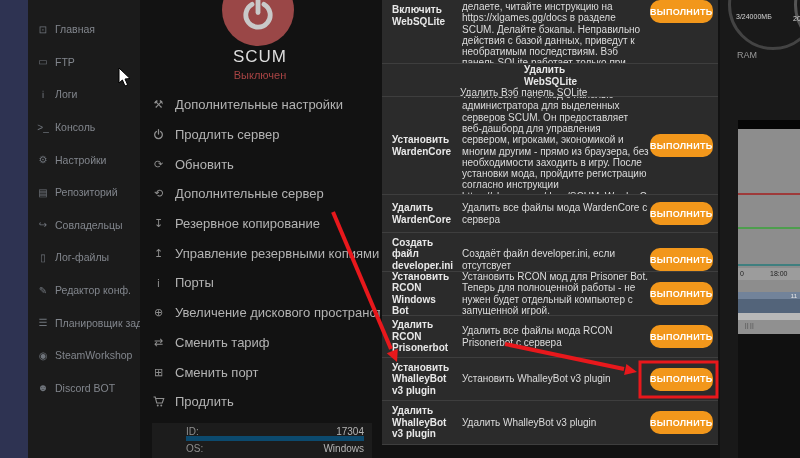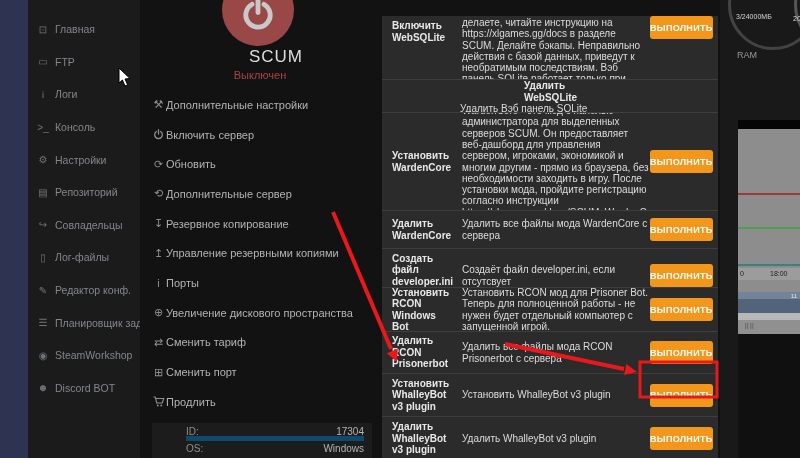--- a/index.html
+++ b/index.html
@@ -16,57 +16,57 @@
   .sb-ic { width:16px; color:#6f747b; font-size:10px; text-align:center; flex-shrink:0; }
   .sb-lb { color:#82868d; font-size:10.5px; margin-left:4px; white-space:nowrap; }
 
   
   #modal { left:140px; top:0; width:580px; height:458px; background:#121212; }
 
   
   #power-circle { left:82px; top:-26px; width:72px; height:72px; border-radius:50%;
     background:#9a4747; }
   #power-circle svg { position:absolute; left:19px; top:23px; }
-  #scum-title { left:16px; top:47px; width:240px; text-align:center; color:#dedede;
+  #scum-title { left:0; top:47px; width:240px; text-align:center; color:#dedede;
     font-size:17px; letter-spacing:1px; }
   #scum-status { left:0; top:69px; width:240px; text-align:center; color:#a84444; font-size:11px; }
   #menu { left:11px; top:90px; width:228px; }
   .mn-item { height:29.7px; display:flex; align-items:center; cursor:pointer; }
   .mn-ic { width:15px; color:#8f8f8f; font-size:11px; text-align:center; flex-shrink:0; }
   .mn-ic svg { display:block; margin:0 auto; }
-  .mn-lb { color:#b3b3b3; font-size:11px; white-space:nowrap; }
+  .mn-lb { color:#b3b3b3; font-size:13px; margin-left:9px; white-space:nowrap; }
 
   #info-box { left:12px; top:423px; width:220px; height:35px; background:#1c1c1c;
     padding:4px 8px 0 34px; }
   .info-row { display:flex; justify-content:space-between; height:14px; align-items:center; }
   .info-row:first-child { border-bottom:5px solid #0c4a6e; }
   .info-lb { color:#8f8f8f; font-size:10px; }
   .info-val { color:#b5b5b5; font-size:10px; }
 
   
   #table { left:380px; top:0; width:338px; height:458px; background:#121212; padding-left:2px; }
   .row { width:336px; background:#2b2b2b; display:flex; align-items:center;
     border-bottom:1px solid #3e3e3e; overflow:hidden; }
-  .row:nth-of-type(1){ height:64px; align-items:flex-start;margin-top:16px; }
+  .row:nth-of-type(1){ height:64px; align-items:flex-start; }
   .row:nth-of-type(2){ height:33px;flex-direction:column; }
   .row:nth-of-type(3){ height:98px; }
   .row:nth-of-type(4){ height:38px; }
   .row:nth-of-type(5){ height:39px;align-items:flex-end; }
   .row:nth-of-type(6){ height:44px; }
   .row:nth-of-type(7){ height:42px; }
   .row:nth-of-type(8){ height:43px; }
   .row:nth-of-type(9){ height:44px; }
   .act { width:62px; flex-shrink:0; margin-left:10px; color:#e8e8e8; font-size:10px;
     line-height:11.5px; font-weight:bold; }
   .dsc { width:188px; flex-shrink:0; margin-left:8px; color:#dcdcdc; font-size:10px;
     line-height:11.3px; }
   .row:nth-of-type(1) .act { margin-top:4px; }
   .row:nth-of-type(1) .dsc { margin-top:1px; }
   .exe { margin-left:auto; margin-right:8px; width:64px; height:23px; background:#f2971b;
-    border:none; border-radius:3px; color:#fff; font-size:9px; font-weight:bold;
+    border:none; border-radius:10px; color:#fff; font-size:9px; font-weight:bold;
     letter-spacing:.3px; cursor:pointer; font-family:"Liberation Sans",sans-serif; }
 
   
   #bgstrip { left:720px; top:0; width:80px; height:458px; background:#191919; overflow:hidden; }
   .ring { position:absolute; width:90px; height:90px; border-radius:50%;
     border:3px solid #434343; top:-40px; }
   .ring-arc { position:absolute; width:90px; height:90px; border-radius:50%;
     border:3px solid transparent; border-top-color:#c41c1c; top:-40px; transform:rotate(32deg); }
   .gval { position:absolute; color:#d6d6d6; font-size:7px; white-space:nowrap; }
   #gauge-label { position:absolute; left:17px; top:50px; color:#999; font-size:9px; }
@@ -185,21 +185,21 @@
         <span class="mn-ic">⚒</span>
         <span class="mn-lb">Дополнительные настройки</span>
       </div>
     <div class="mn-item">
         <span class="mn-ic">
           <svg width="11" height="11" viewBox="0 0 24 24">
             <path d="M7.5 5.4a8.4 8.4 0 1 0 9 0" fill="none" stroke="#8f8f8f" stroke-width="2.8" stroke-linecap="round"></path>
             <line x1="12" y1="1.5" x2="12" y2="11" stroke="#8f8f8f" stroke-width="2.8" stroke-linecap="round"></line>
           </svg>
         </span>
-        <span class="mn-lb">Включить сервер</span>
+        <span class="mn-lb">Продлить сервер</span>
       </div>
     <div class="mn-item">
         <span class="mn-ic">⟳</span>
         <span class="mn-lb">Обновить</span>
       </div>
     <div class="mn-item">
         <span class="mn-ic">⟲</span>
         <span class="mn-lb">Дополнительные сервер</span>
       </div>
     <div class="mn-item">

